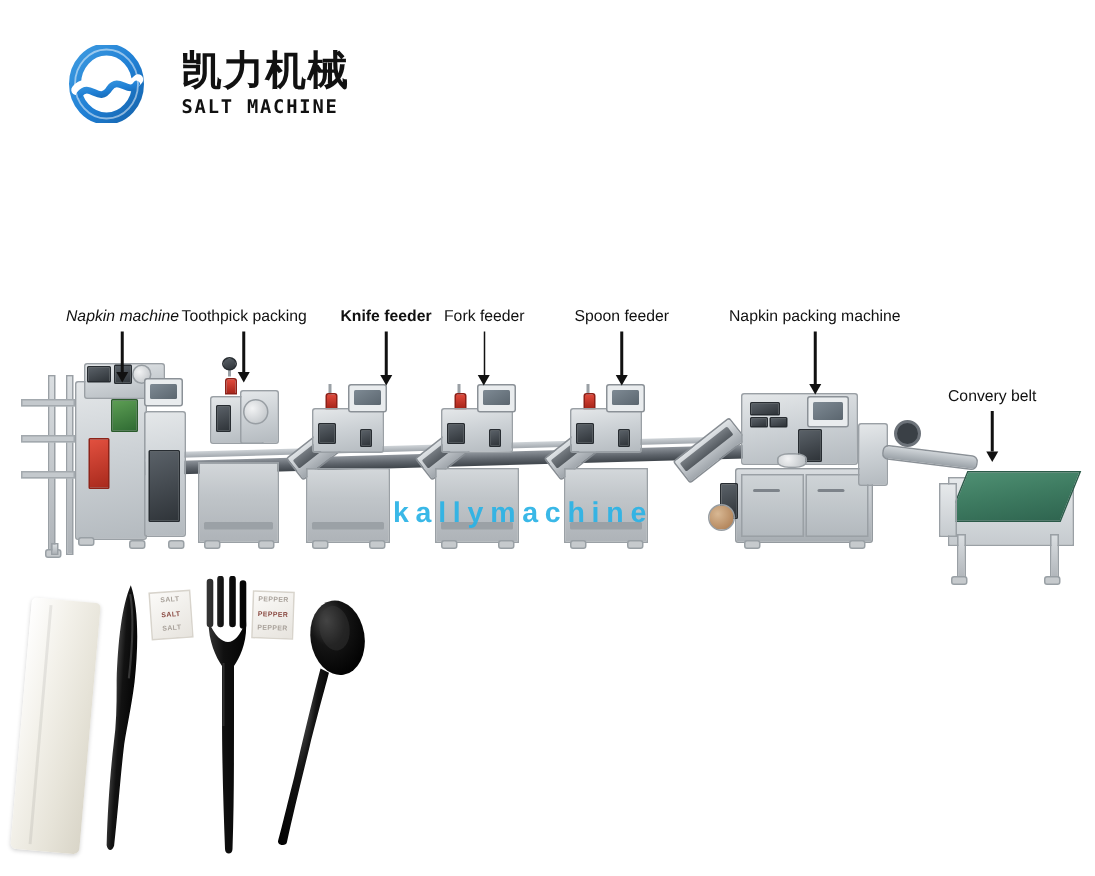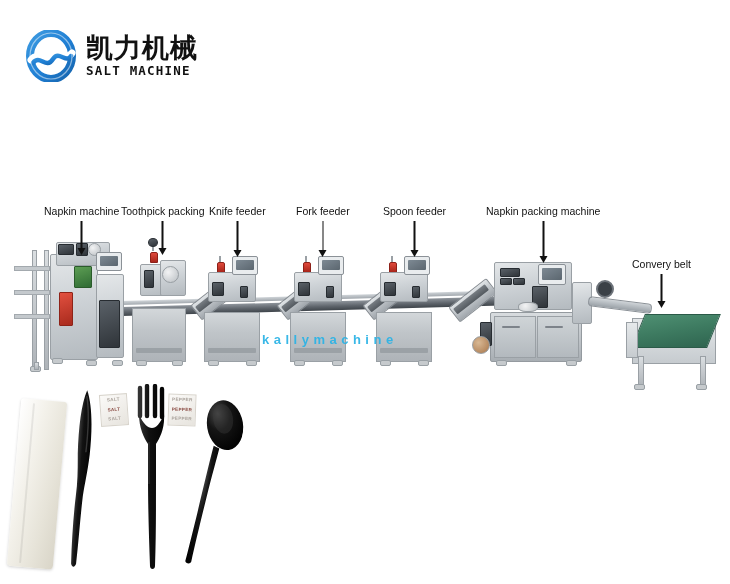--- a/index.html
+++ b/index.html
@@ -7,21 +7,21 @@
   body{
     width:730px;height:584px;
     background:#ffffff;
     font-family:"Liberation Sans", sans-serif;
     overflow:hidden;
     position:relative;
   }
   .page{position:relative;width:730px;height:584px;overflow:hidden;background:#fff;}
 
   
-  .logo-block{position:absolute;left:25px;top:30px;display:flex;align-items:center;gap:9px;}
+  .logo-block{position:absolute;left:45px;top:30px;display:flex;align-items:center;gap:24px;}
   .logo-mark{position:relative;width:52px;height:52px;flex:0 0 auto;}
   .logo-text{display:flex;flex-direction:column;line-height:1;}
   .logo-cn{font-family:"DejaVu Sans", sans-serif;font-size:27px;font-weight:bold;color:#111;letter-spacing:1px;white-space:nowrap;}
   .logo-en{font-family:"DejaVu Sans Mono", monospace;font-size:12.5px;font-weight:bold;color:#111;letter-spacing:1.2px;margin-top:4px;white-space:nowrap;}
 
   
   .main-title{
     position:absolute;left:170px;top:143px;
     font-size:12.5px;color:#1a1a1a;white-space:nowrap;letter-spacing:0.1px;
   }
@@ -33,21 +33,21 @@
   .arrow .shaft{width:1.6px;background:#111;margin:0 auto;}
   .arrow .head{
     width:0;height:0;margin:0 auto;
     border-left:4.5px solid transparent;border-right:4.5px solid transparent;
     border-top:7px solid #111;
   }
 
   
   .watermark{
     position:absolute;left:262px;top:332px;
-    font-size:13px;font-weight:bold;color:#2ab3e6;
+    font-size:19px;font-weight:bold;color:#2ab3e6;
     letter-spacing:4.5px;opacity:.92;z-index:40;pointer-events:none;
     font-family:"Liberation Sans", sans-serif;
   }
 
   
   .photo{position:absolute;left:0;top:230px;width:730px;height:165px;}
 
   
   .deck{
     position:absolute;left:95px;top:72px;width:420px;height:9px;
@@ -300,37 +300,37 @@
       <div class="frame-col" style="left:638px;top:126px;height:30px;width:4px;"></div>
       <div class="frame-col" style="left:700px;top:126px;height:30px;width:4px;"></div>
       <div class="foot" style="left:634px;top:154px;"></div>
       <div class="foot" style="left:696px;top:154px;"></div>
     </div>
 
   </div>
 
   <div class="watermark">kallymachine</div>
 
-  <div class="callout" style="left:44px;top:205px;">
+  <div class="callout" style="left:44px;top:205px;font-style:italic;">
     <div class="cl-text">Napkin machine</div>
     <div class="arrow" style="top:16px;">
       <div class="shaft" style="height:27px;"></div>
         <div class="head"></div>
     </div>
   </div>
 
   <div class="callout" style="left:121px;top:205px;">
     <div class="cl-text">Toothpick packing</div>
     <div class="arrow" style="top:16px;">
       <div class="shaft" style="height:27px;"></div>
         <div class="head"></div>
     </div>
   </div>
 
-  <div class="callout" style="left:209px;top:205px;">
+  <div class="callout" style="left:227px;top:205px;font-weight:bold;">
     <div class="cl-text">Knife feeder</div>
     <div class="arrow" style="top:16px;">
       <div class="shaft" style="height:29px;"></div>
         <div class="head"></div>
     </div>
   </div>
 
   <div class="callout" style="left:296px;top:205px;">
     <div class="cl-text">Fork feeder</div>
     <div class="arrow" style="top:16px;">

